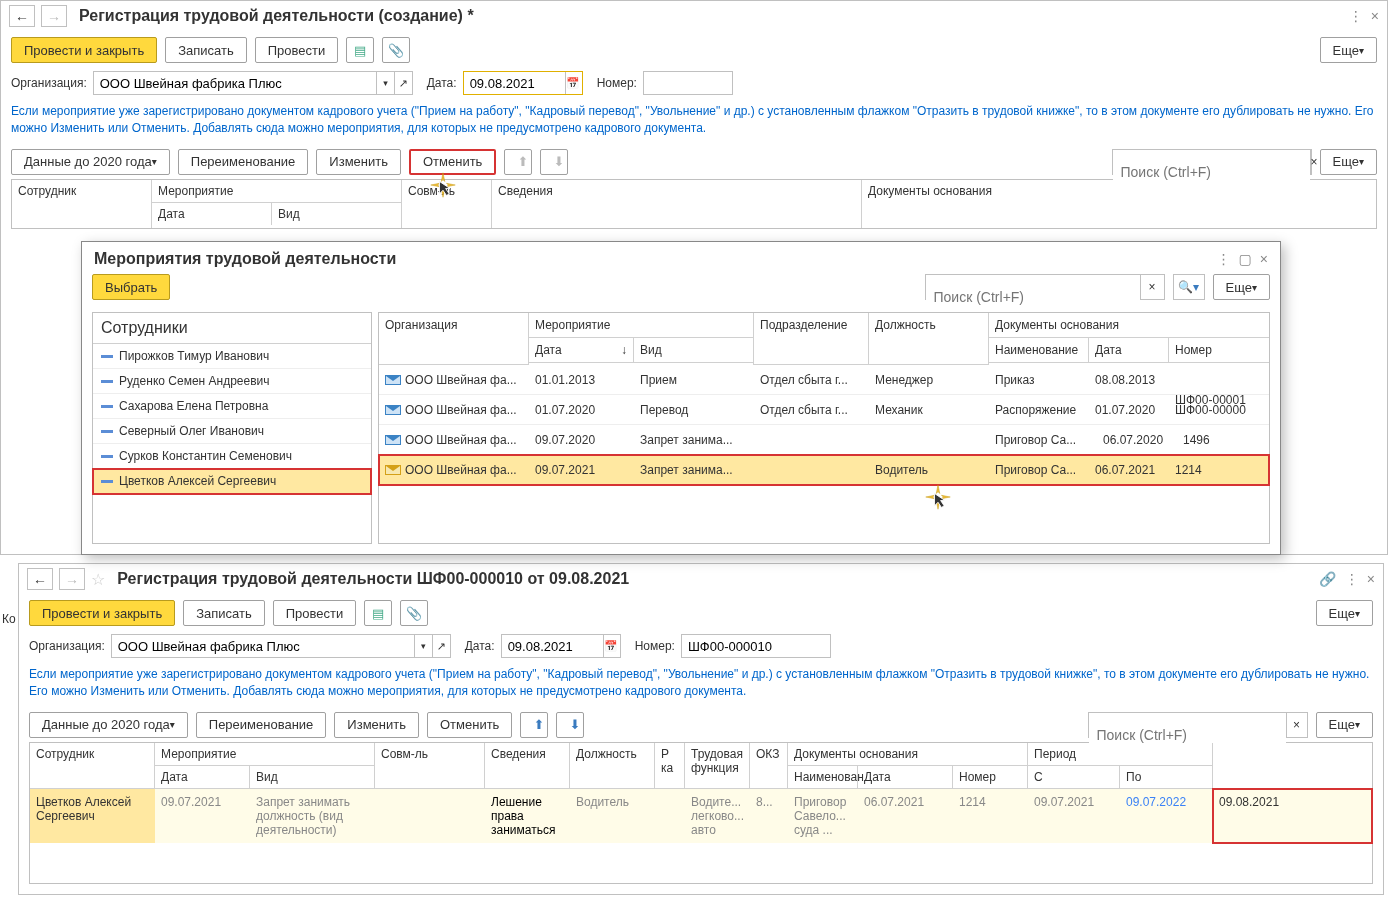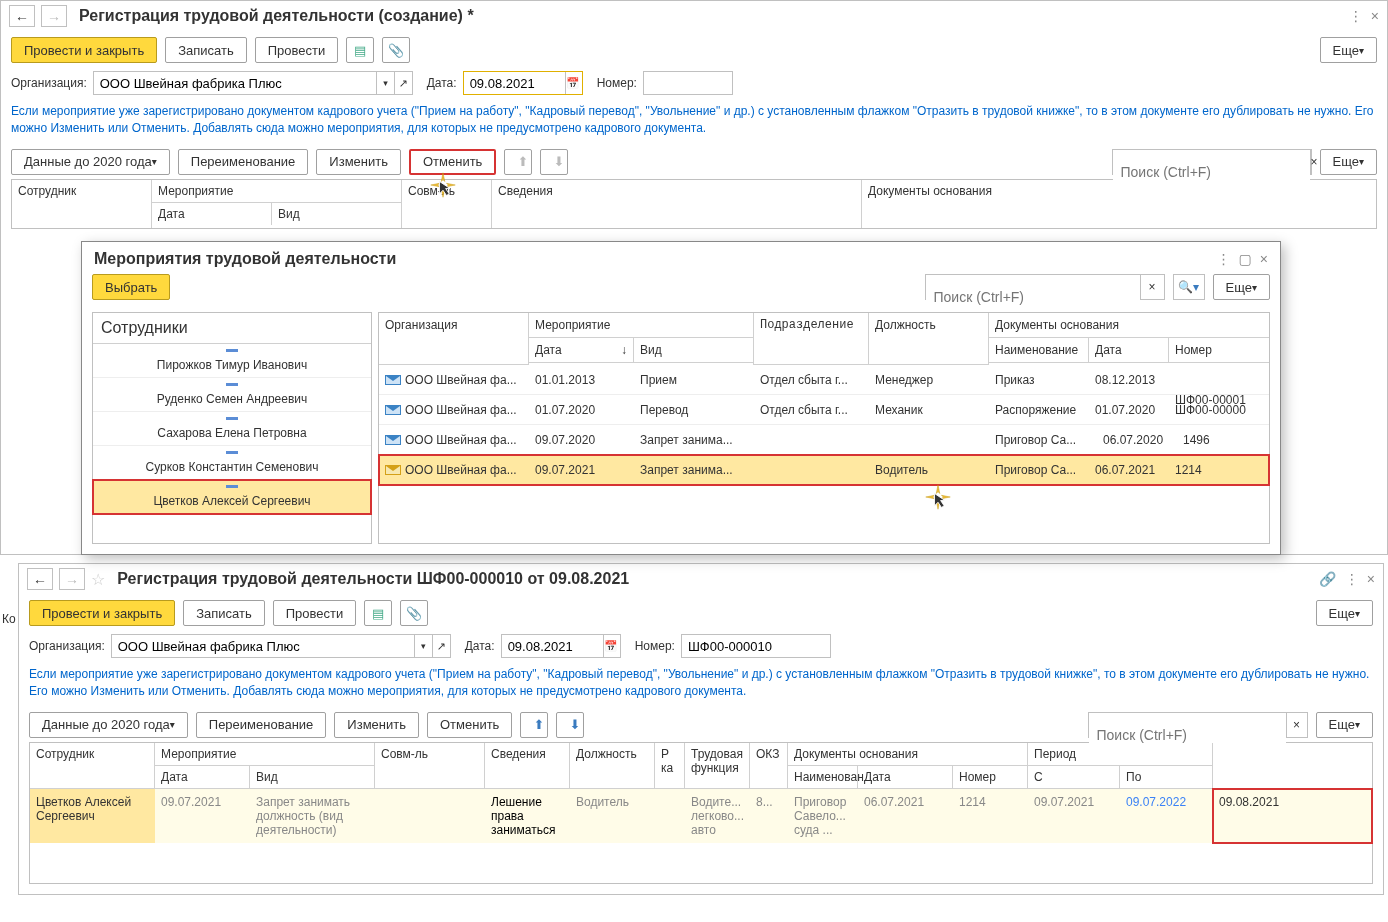--- a/index.html
+++ b/index.html
@@ -85,21 +85,21 @@
   .popup {
     position:absolute; left:80px; top:240px; width:1200px;
     background:#fff; border:1px solid #888; box-shadow:4px 4px 12px rgba(0,0,0,0.25);
     z-index:10;
   }
   .popup-header { display:flex; align-items:center; padding:8px 12px 4px 12px; }
   .popup-title { font-size:16px; font-weight:bold; }
   .popup-body { display:flex; padding:6px 10px 10px 10px; gap:6px; }
   .emp-list { width:280px; border:1px solid var(--border-gray);}
   .emp-head { padding:6px 8px; border-bottom:1px solid var(--border-light); font-size:16px;}
-  .emp-item { display:flex; align-items:center; gap:6px; padding:5px 8px; border-bottom:1px solid #eee; cursor:pointer;flex-direction:column;}
+  .emp-item { display:flex; align-items:center; gap:6px; padding:5px 8px; border-bottom:1px solid #eee; cursor:pointer;}
   .emp-item.selected { background: var(--row-yellow); outline:2px solid var(--highlight-red); outline-offset:-1px;}
   .emp-bar { width:12px; height:3px; background:#5b8dd6; }
   .grid { flex:1; border:1px solid var(--border-gray); }
   .grid-thead { display:flex; font-size:12px;}
   .gcol { border-right:1px solid var(--border-light); }
   .gcell-t { padding:5px 6px; border-bottom:1px solid var(--border-light);}
   .gcell-s { display:flex; }
   .gcell-s > div { padding:5px 6px; border-right:1px solid var(--border-light); border-bottom:1px solid var(--border-light);}
   .gcell-s > div:last-child { border-right:none;}
   .grow { display:flex; font-size:12px; border-bottom:1px solid #eee; align-items:center; height:30px;}
@@ -263,20 +263,24 @@
             <div class="emp-item">
               <span class="emp-bar"></span>
               <span>Руденко Семен Андреевич</span>
             </div>
             <div class="emp-item">
               <span class="emp-bar"></span>
               <span>Сахарова Елена Петровна</span>
             </div>
             <div class="emp-item">
               <span class="emp-bar"></span>
+              <span>Северный Олег Иванович</span>
+            </div>
+            <div class="emp-item">
+              <span class="emp-bar"></span>
               <span>Сурков Константин Семенович</span>
             </div>
             <div class="emp-item selected">
               <span class="emp-bar"></span>
               <span>Цветков Алексей Сергеевич</span>
             </div>
           </div>
       </div>
       <div class="grid">
         <div class="grid-thead">
@@ -286,21 +290,21 @@
           <div class="gcol col-flex" style="width:225px;">
             <div class="gcell-t">Мероприятие</div>
             <div class="gcell-s">
               <div style="width:105px; display:flex; justify-content:space-between;">
                   <span>Дата</span>
                   <span>↓</span>
                 </div>
               <div style="flex:1;">Вид</div>
             </div>
           </div>
-          <div class="gcol col-flex" style="width:115px;font-family:Liberation Mono, monospace;">
+          <div class="gcol col-flex" style="width:115px;">
               <div class="gcell-t" style="height:52px;">Подразделение</div>
             </div>
           <div class="gcol col-flex" style="width:120px;">
               <div class="gcell-t" style="height:52px;">Должность</div>
             </div>
           <div class="gcol col-flex" style="flex:1; border-right:none;">
             <div class="gcell-t">Документы основания</div>
             <div class="gcell-s">
               <div style="width:100px;">Наименование</div>
               <div style="width:80px;">Дата</div>
@@ -309,21 +313,21 @@
           </div>
         </div>
         <div id="grid-rows">
             <div class="grow">
               <div style="width:150px;"><span class="env-icon"></span>ООО Швейная фа...</div>
               <div style="width:105px;">01.01.2013</div>
               <div style="width:120px;">Прием</div>
               <div style="width:115px;">Отдел сбыта г...</div>
               <div style="width:120px;">Менеджер</div>
               <div style="width:100px;">Приказ</div>
-              <div style="width:80px;">08.12.2013</div>
+              <div style="width:80px;">08.08.2013</div>
               <div style="flex:1;margin-top:40px;">ШФ00-00001</div>
             </div>
             <div class="grow">
               <div style="width:150px;"><span class="env-icon"></span>ООО Швейная фа...</div>
               <div style="width:105px;">01.07.2020</div>
               <div style="width:120px;">Перевод</div>
               <div style="width:115px;">Отдел сбыта г...</div>
               <div style="width:120px;">Механик</div>
               <div style="width:100px;">Распоряжение</div>
               <div style="width:80px;">01.07.2020</div>

